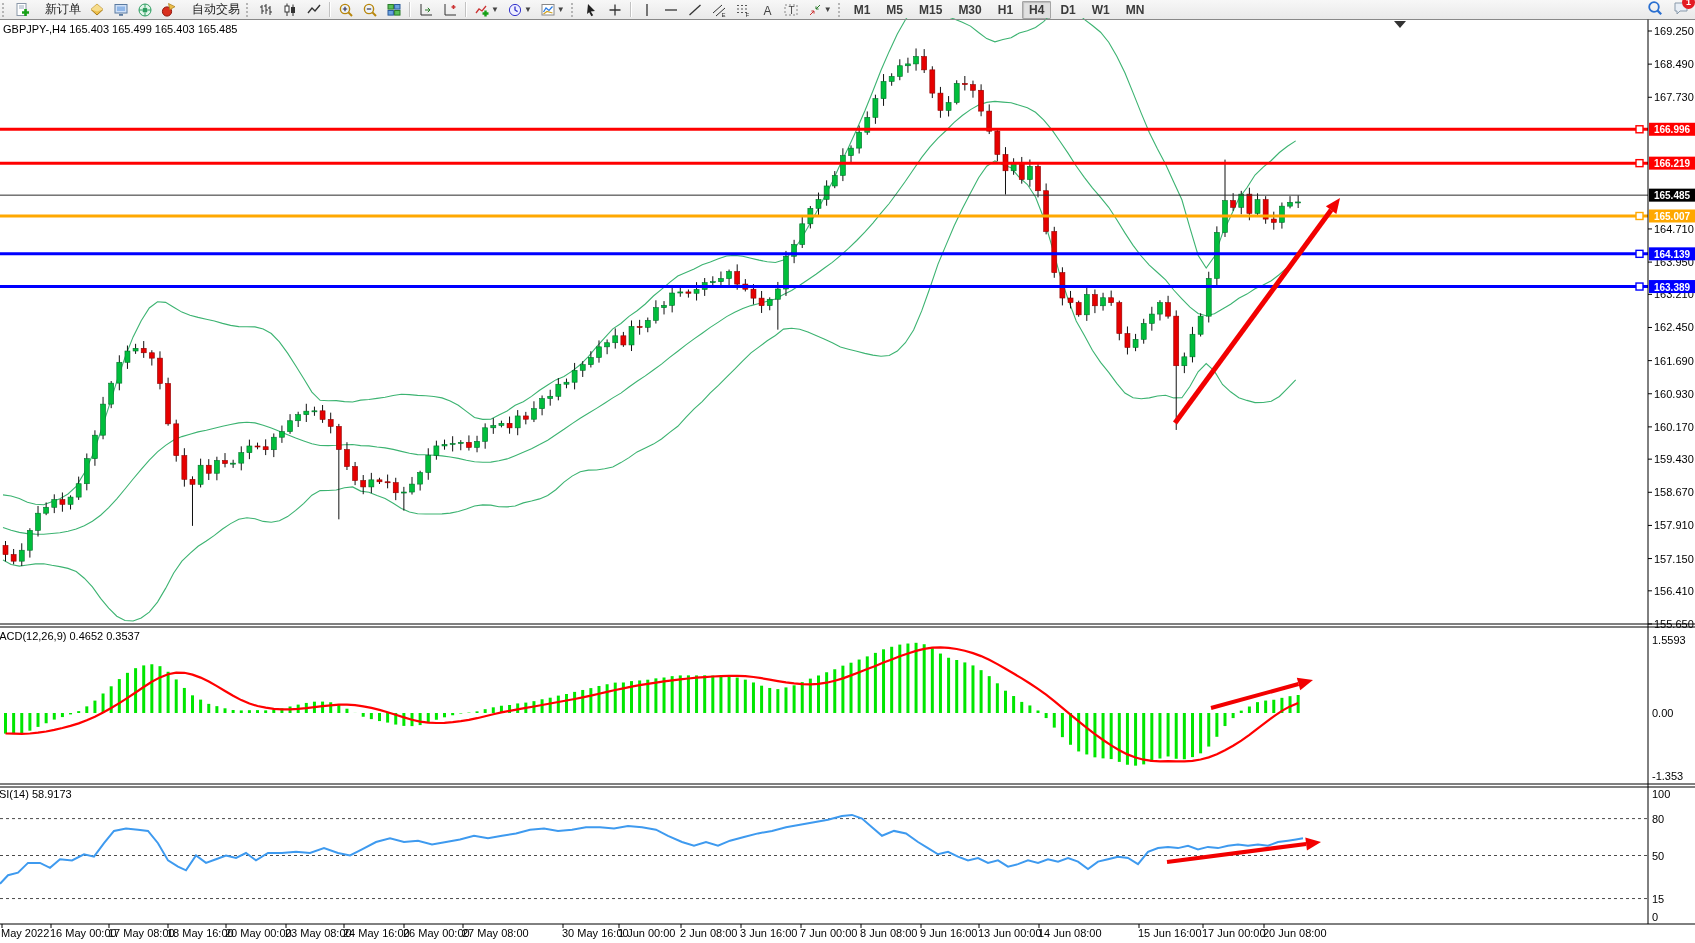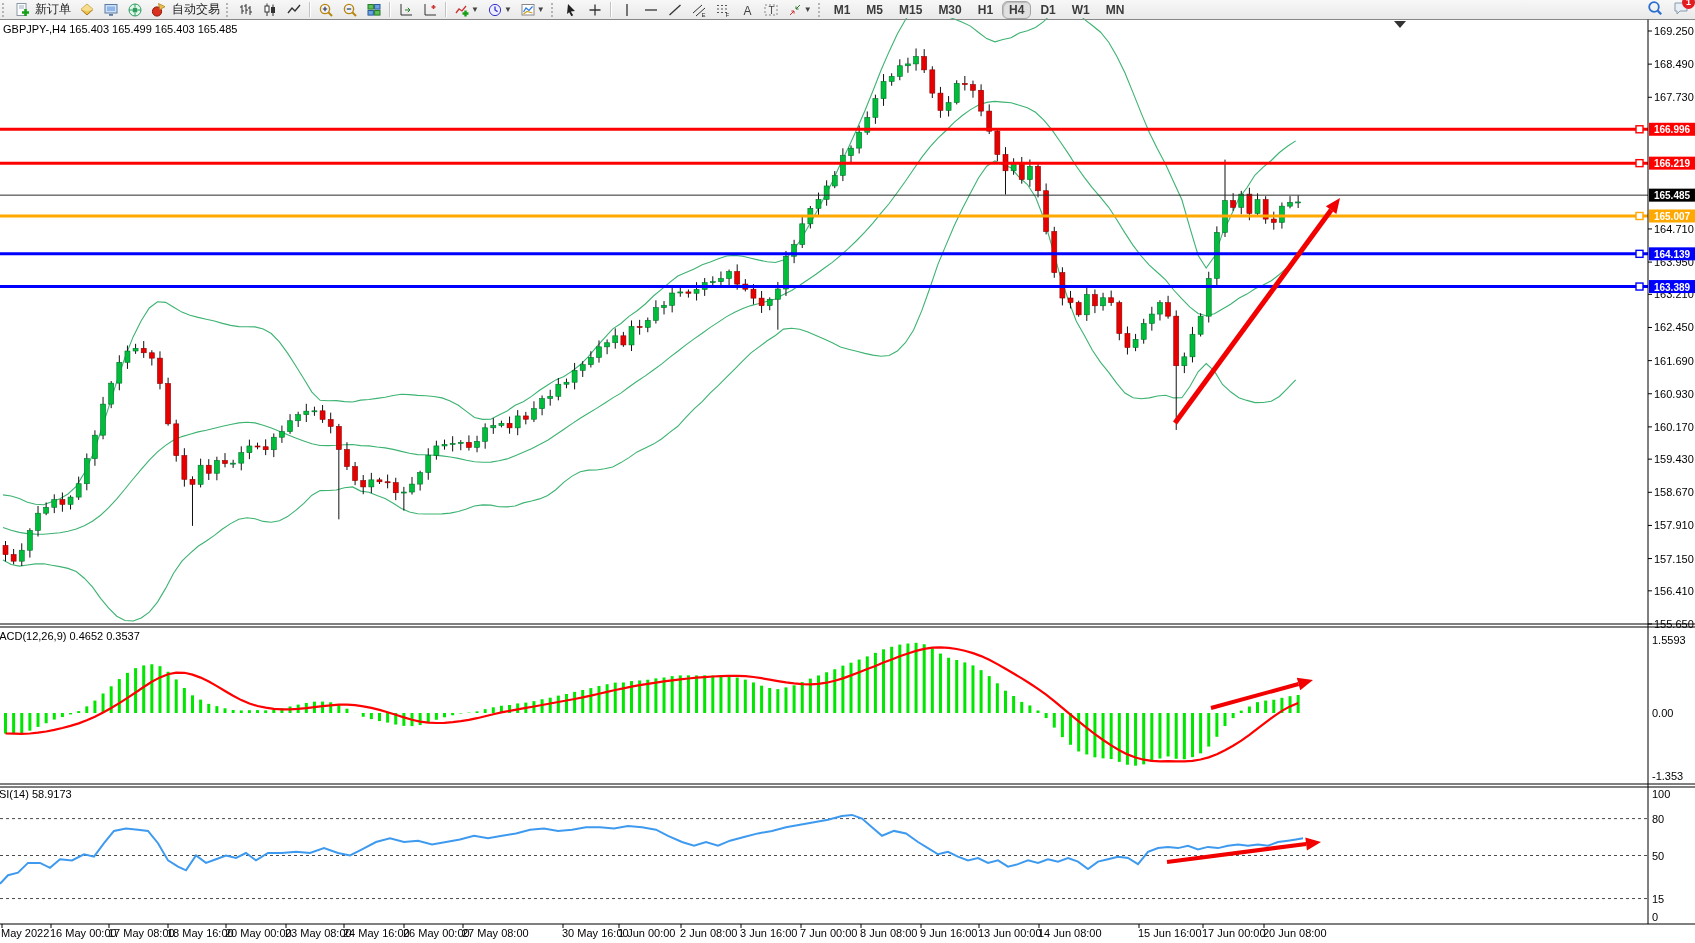--- a/index.html
+++ b/index.html
@@ -3,26 +3,26 @@
 <meta charset="utf-8">
 <style>
   html,body{margin:0;padding:0;background:#fff;font-family:"Liberation Sans",sans-serif;}
   #app{position:relative;width:1695px;height:943px;overflow:hidden;background:#fff;}
   
   #toolbar{position:absolute;left:0;top:0;width:1695px;height:19px;
     background:linear-gradient(#f7f7f7,#e9e9e9);border-bottom:1px solid #9a9a9a;
     display:flex;align-items:center;font-size:12px;color:#222;white-space:nowrap;}
   .tbtn{height:17px;display:inline-flex;align-items:center;padding:0 3px;border:1px solid transparent;border-radius:2px;}
   .tbtn svg{display:block}
-  .tlabel{margin-left:5px;font-size:12px;}
+  .tlabel{margin-left:15px;font-size:12px;}
   .sep{width:1px;height:15px;background:#c2c2c2;border-right:1px solid #fff;margin:0 3px;}
   .handle{width:4px;height:14px;margin:0 2px;border-left:2px dotted #b5b5b5;}
   .caret{font-size:8px;color:#444;margin-left:1px;}
   .tf{font-size:12px;font-weight:bold;color:#3b3b3b;padding:1px 6px;border:1px solid transparent;margin:0 1px;}
-  .tf.active{background:#e0e0e0;border:1px solid #a5a5a5;box-shadow:inset 1px 1px 1px #bbb;border-radius:6px;}
+  .tf.active{background:#e0e0e0;border:1px solid #a5a5a5;box-shadow:inset 1px 1px 1px #bbb;border-radius:1px;}
   #tb-right{position:absolute;right:6px;top:0;height:19px;display:flex;align-items:center;gap:10px;}
   #chat-badge{position:absolute;right:-6px;top:-4px;background:#e31b23;color:#fff;font-size:9px;font-weight:bold;
     width:13px;height:13px;border-radius:50%;text-align:center;line-height:13px;}
   #chat-wrap{position:relative;}
   
   #chart-svg{position:absolute;left:0;top:18px;}
   text{font-family:"Liberation Sans",sans-serif;}
 </style>
 </head>
 <body>

